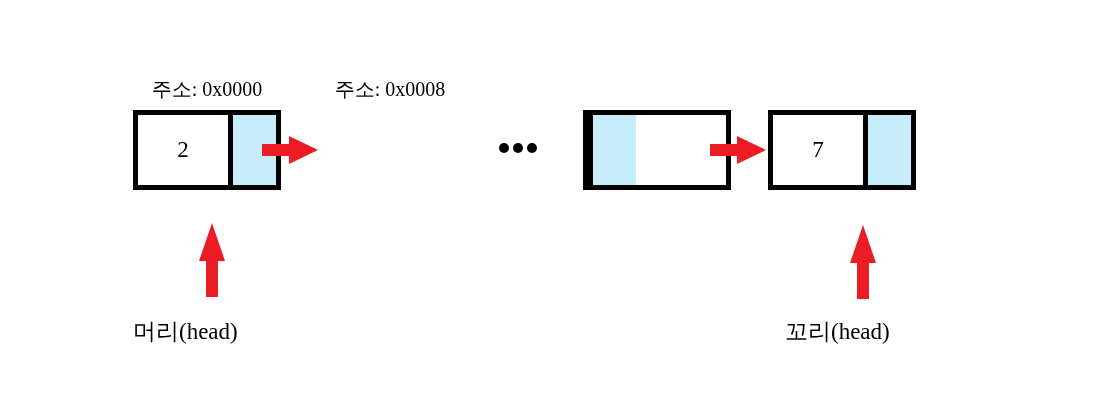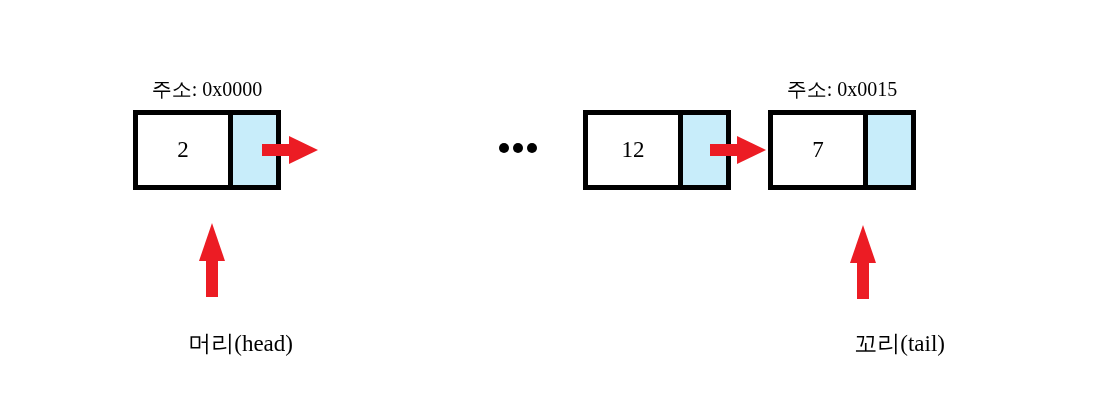--- a/index.html
+++ b/index.html
@@ -102,23 +102,23 @@
   }
   .dots .dot {
     width: 10px;
     height: 10px;
     border-radius: 50%;
     background: #000000;
   }
   
   .caption {
     position: absolute;
-    top: 328px;
+    top: 316px;
     width: 160px;
-    text-align: right;
+    text-align: left;
     font-size: 23px;
     color: #000000;
     white-space: nowrap;
   }
 </style>
 </head>
 <body>
 
 <div class="canvas">
 
@@ -126,48 +126,47 @@
   <div class="node" style="left:133px">
     <div class="val">2</div>
     <div class="ptr"></div>
   </div>
 
   <div class="h-arrow" style="left:262px">
     <div class="shaft"></div>
     <div class="head"></div>
   </div>
 
+  <div class="addr" style="left:316px">주소: 0x0008</div>
 
   <div class="dots">
     <div class="dot"></div>
     <div class="dot"></div>
     <div class="dot"></div>
   </div>
 
   <div class="node" style="left:583px">
-    <div class="val">12</div>
     <div class="ptr"></div>
   </div>
 
   <div class="h-arrow" style="left:710px">
     <div class="shaft"></div>
     <div class="head"></div>
   </div>
 
-  <div class="addr" style="left:768px">주소: 0x0015</div>
   <div class="node" style="left:768px">
     <div class="val">7</div>
     <div class="ptr"></div>
   </div>
 
   <div class="v-arrow" style="left:199px; top:223px">
     <div class="head"></div>
     <div class="shaft"></div>
   </div>
   <div class="caption" style="left:133px">머리(head)</div>
 
   <div class="v-arrow" style="left:850px; top:225px">
     <div class="head"></div>
     <div class="shaft"></div>
   </div>
-  <div class="caption" style="left:785px">꼬리(tail)</div>
+  <div class="caption" style="left:785px">꼬리(head)</div>
 
 </div>
 
 </body></html>

